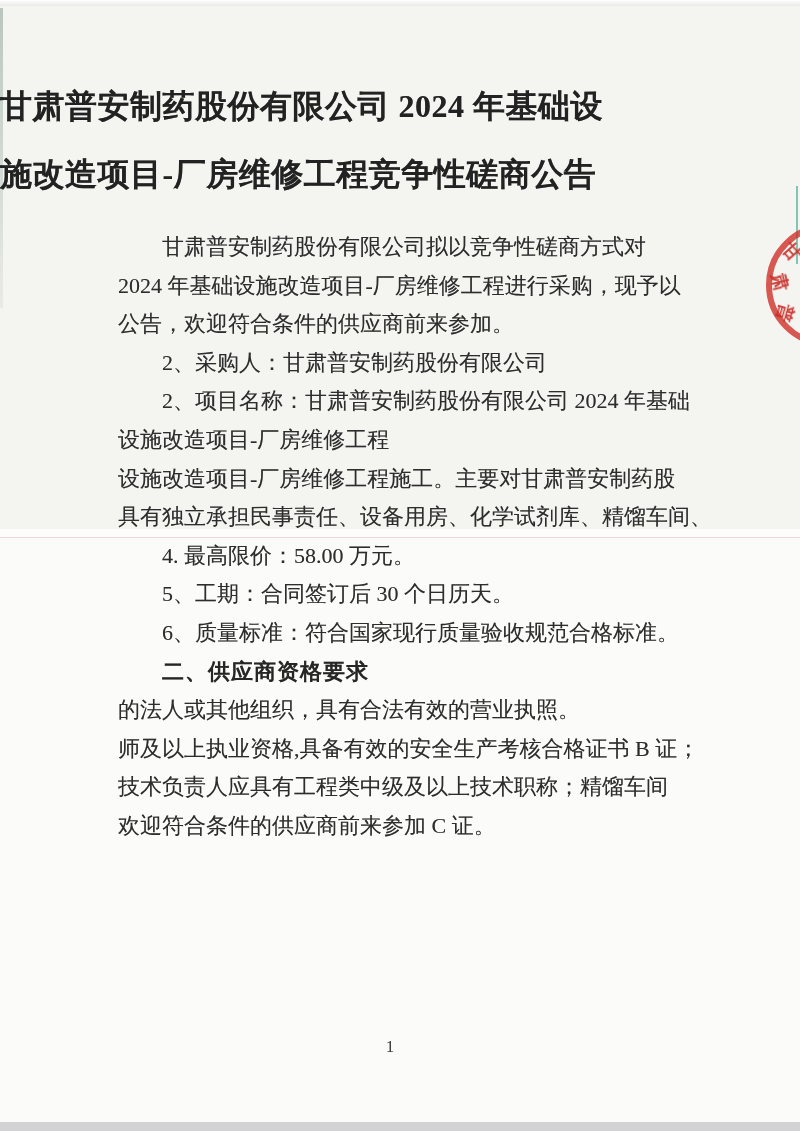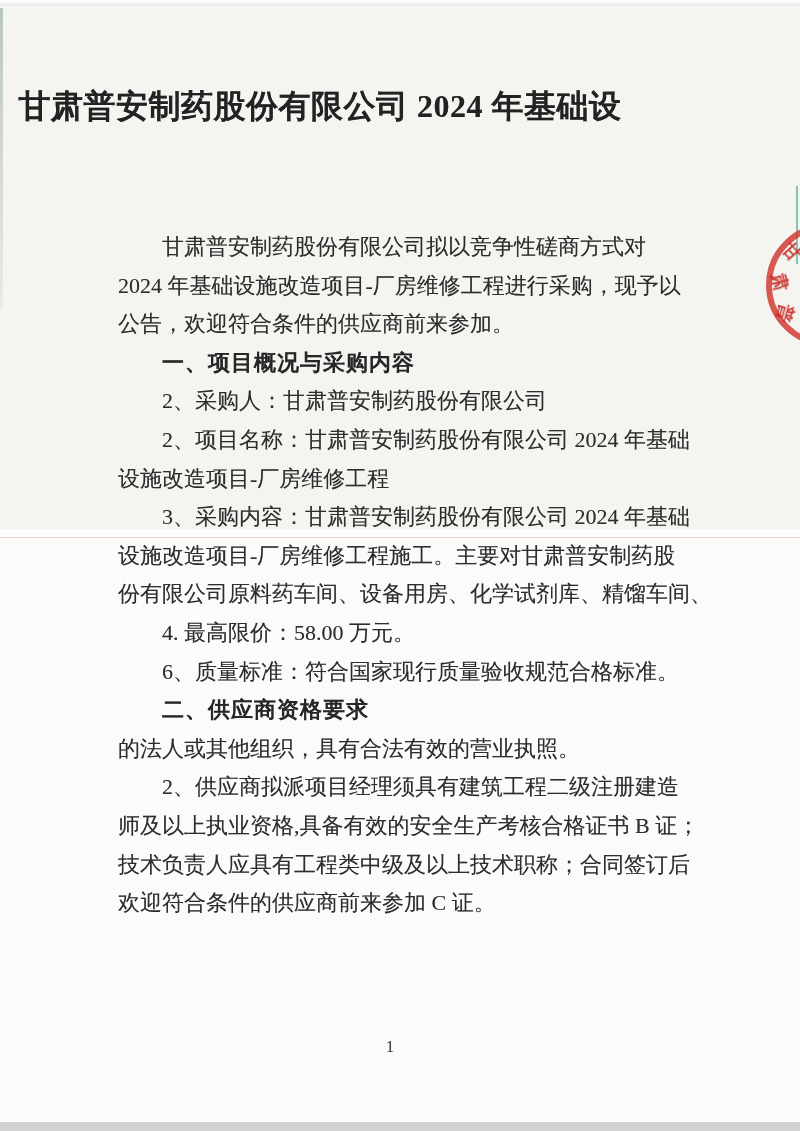--- a/index.html
+++ b/index.html
@@ -15,21 +15,21 @@
   .bg-top{position:absolute;left:0;top:6px;width:800px;height:524px;background:#f4f4f1;}
   .seam-band{position:absolute;left:0;top:529px;width:800px;height:8px;background:#fdfdfc;border-bottom:1px solid #eed6d8;}
   .edge-top{position:absolute;left:0;top:0;width:800px;height:6px;background:linear-gradient(#ffffff,#e9e9e7);}
   .edge-bottom{position:absolute;left:0;bottom:0;width:800px;height:9px;background:#d2d2d5;}
   .edge-left{position:absolute;left:0;top:8px;width:3px;height:300px;background:linear-gradient(rgba(140,160,150,0.55),rgba(170,180,172,0.15));}
   .edge-right-teal{position:absolute;left:796px;top:186px;width:2px;height:78px;background:rgba(108,182,166,0.8);}
 
   
   .title{
     position:absolute;left:0;top:72px;width:640px;
-    text-align:center;font-weight:700;
+    text-align:left;font-weight:700;
     font-size:32px;line-height:68px;letter-spacing:0.5px;
     color:#222;
     text-shadow:0 0 0.6px rgba(20,20,20,0.45);
   }
   .title div{white-space:nowrap;}
 
   
   .body{
     position:absolute;left:118px;top:228px;width:640px;
     font-size:22px;line-height:38.6px;
@@ -69,40 +69,39 @@
 
   <div class="bg-top"></div>
   <div class="seam-band"></div>
   <div class="edge-top"></div>
   <div class="edge-bottom"></div>
   <div class="edge-left"></div>
   <div class="edge-right-teal"></div>
 
   <div class="title">
     <div>甘肃普安制药股份有限公司 2024 年基础设</div>
+    <div>施改造项目-厂房维修工程竞争性磋商公告</div>
   </div>
 
   <div class="body">
     <div class="line ind">甘肃普安制药股份有限公司拟以竞争性磋商方式对</div>
     <div class="line">2024 年基础设施改造项目-厂房维修工程进行采购，现予以</div>
     <div class="line">公告，欢迎符合条件的供应商前来参加。</div>
-    <div class="line ind hd">一、项目概况与采购内容</div>
     <div class="line ind">2、采购人：甘肃普安制药股份有限公司</div>
     <div class="line ind">2、项目名称：甘肃普安制药股份有限公司 2024 年基础</div>
     <div class="line">设施改造项目-厂房维修工程</div>
-    <div class="line ind">3、采购内容：甘肃普安制药股份有限公司 2024 年基础</div>
     <div class="line">设施改造项目-厂房维修工程施工。主要对甘肃普安制药股</div>
-    <div class="line">份有限公司原料药车间、设备用房、化学试剂库、精馏车间、</div>
+    <div class="line">具有独立承担民事责任、设备用房、化学试剂库、精馏车间、</div>
     <div class="line ind">4. 最高限价：58.00 万元。</div>
+    <div class="line ind">5、工期：合同签订后 30 个日历天。</div>
     <div class="line ind">6、质量标准：符合国家现行质量验收规范合格标准。</div>
     <div class="line ind hd">二、供应商资格要求</div>
     <div class="line">的法人或其他组织，具有合法有效的营业执照。</div>
-    <div class="line ind">2、供应商拟派项目经理须具有建筑工程二级注册建造</div>
     <div class="line">师及以上执业资格,具备有效的安全生产考核合格证书 B 证；</div>
-    <div class="line">技术负责人应具有工程类中级及以上技术职称；合同签订后</div>
+    <div class="line">技术负责人应具有工程类中级及以上技术职称；精馏车间</div>
     <div class="line">欢迎符合条件的供应商前来参加 C 证。</div>
   </div>
 
   <div class="page-num">1</div>
 
   <div class="seal">
     <div class="seal-ring"></div>
     <span class="seal-char seal-c0">甘</span>
     <span class="seal-char seal-c1">肃</span>
     <span class="seal-char seal-c2">普</span>

